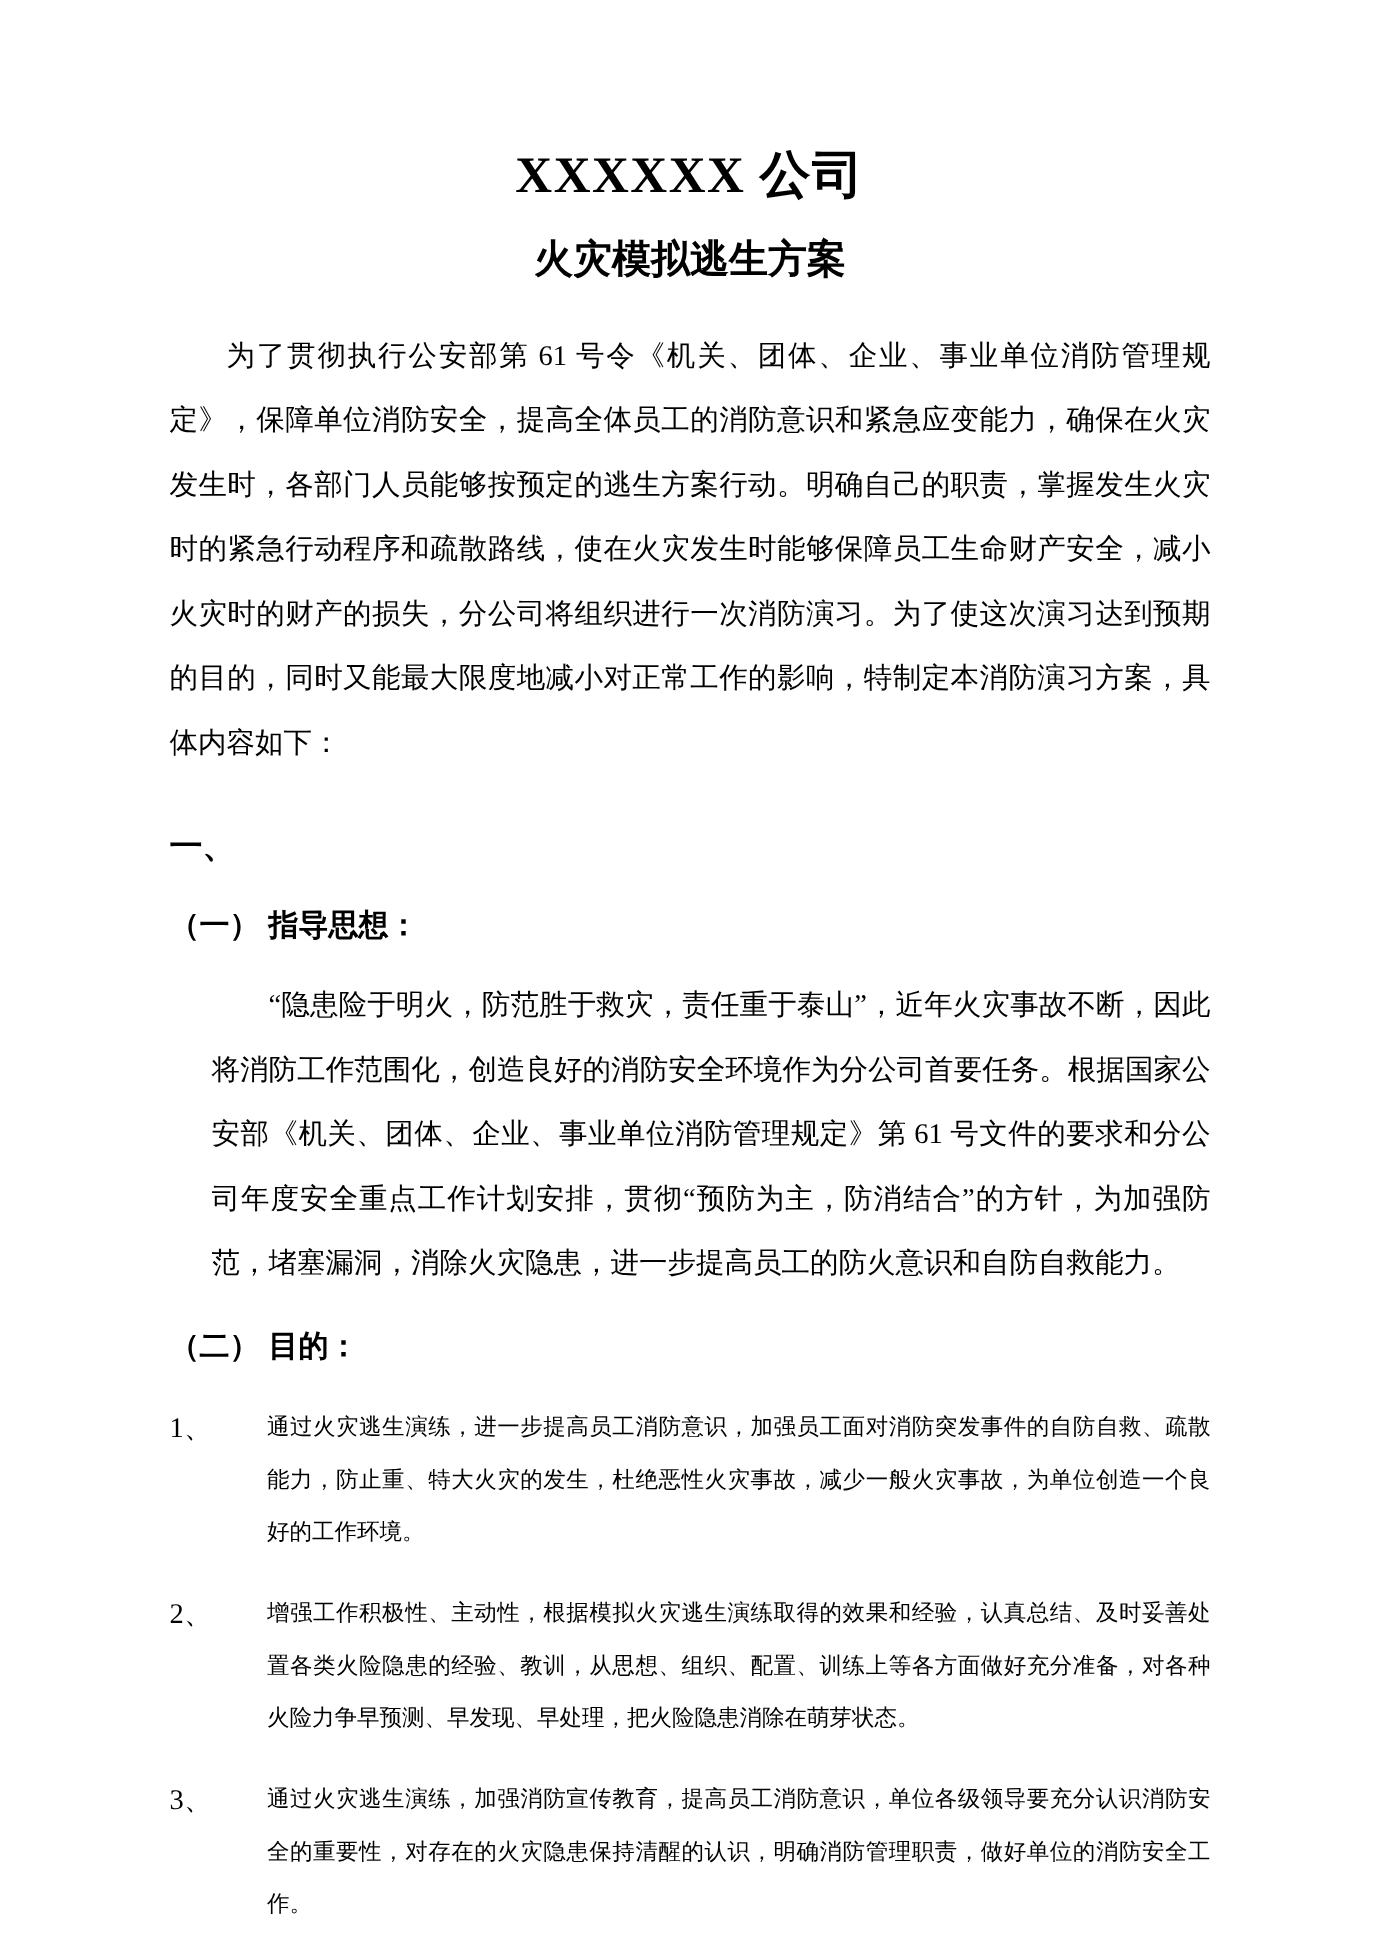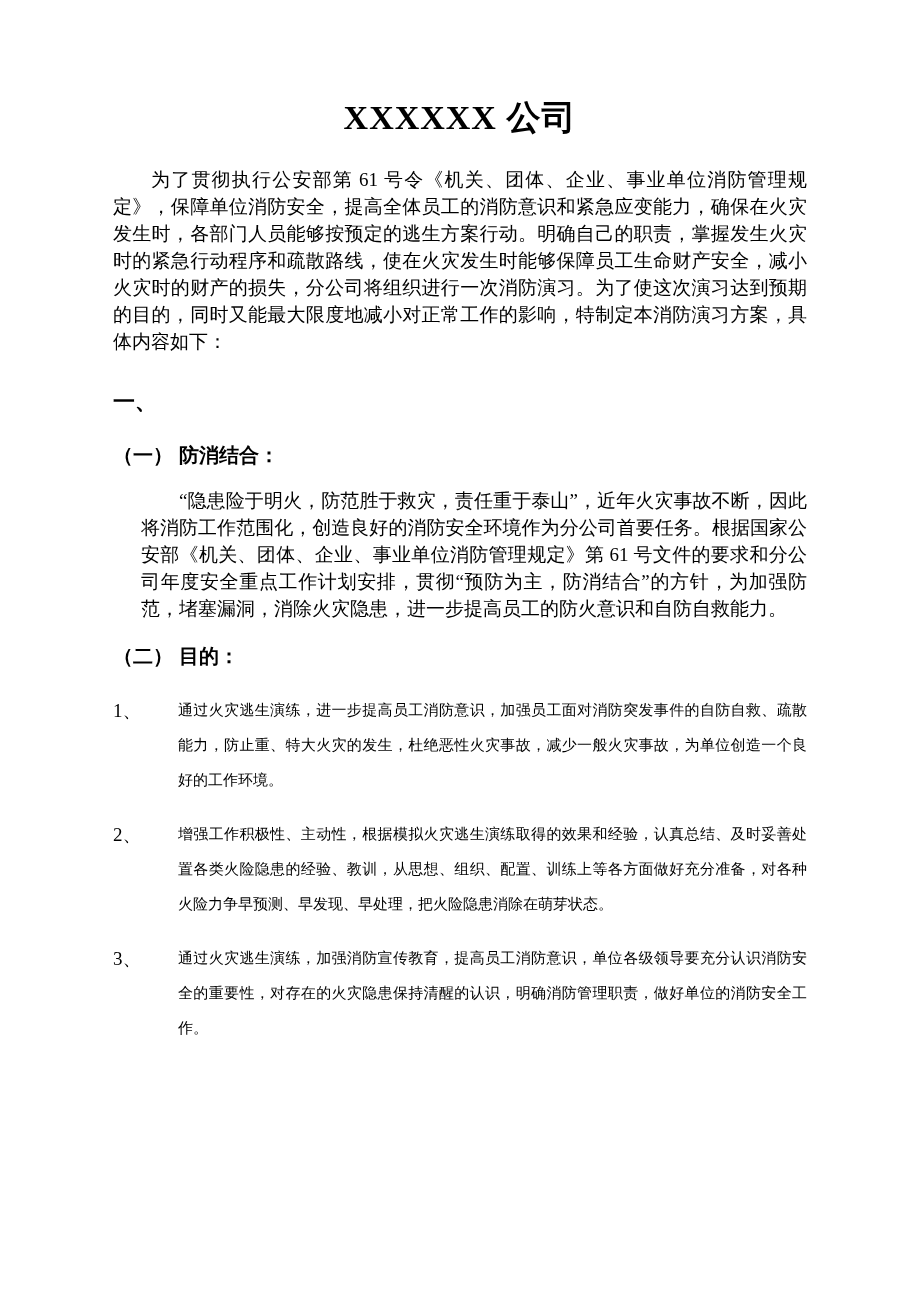--- a/index.html
+++ b/index.html
@@ -33,21 +33,21 @@
   .doc-subtitle {
     margin: 12px 0 0 0;
     text-align: center;
     font-size: 26px;
     font-weight: bold;
     line-height: 38px;
   }
   .body-par {
     margin: 24px 0 0 0;
     font-size: 19px;
-    line-height: 27px;
+    line-height: 43px;
     text-align: justify;
   }
   .indent2 {
     text-indent: 2em;
   }
   .h-level1 {
     margin-top: 28px;
     display: flex;
     align-items: baseline;
     font-size: 22px;
@@ -87,30 +87,31 @@
     text-align: justify;
   }
 </style>
 </head>
 <body>
 
 <div class="page">
 
   <h1 class="doc-title">XXXXXX 公司</h1>
 
+  <h2 class="doc-subtitle">火灾模拟逃生方案</h2>
 
   <p class="body-par indent2">为了贯彻执行公安部第 61 号令《机关、团体、企业、事业单位消防管理规定》，保障单位消防安全，提高全体员工的消防意识和紧急应变能力，确保在火灾发生时，各部门人员能够按预定的逃生方案行动。明确自己的职责，掌握发生火灾时的紧急行动程序和疏散路线，使在火灾发生时能够保障员工生命财产安全，减小火灾时的财产的损失，分公司将组织进行一次消防演习。为了使这次演习达到预期的目的，同时又能最大限度地减小对正常工作的影响，特制定本消防演习方案，具体内容如下：</p>
 
   <div class="h-level1">
     <span class="h-num">一、</span>
   </div>
 
   <div class="h-level2">
     <span class="h-num">（一）</span>
-    <span class="h-text">防消结合：</span>
+    <span class="h-text">指导思想：</span>
   </div>
 
   <p class="body-par indent2 sub-par">“隐患险于明火，防范胜于救灾，责任重于泰山”，近年火灾事故不断，因此将消防工作范围化，创造良好的消防安全环境作为分公司首要任务。根据国家公安部《机关、团体、企业、事业单位消防管理规定》第 61 号文件的要求和分公司年度安全重点工作计划安排，贯彻“预防为主，防消结合”的方针，为加强防范，堵塞漏洞，消除火灾隐患，进一步提高员工的防火意识和自防自救能力。</p>
 
   <div class="h-level2">
     <span class="h-num">（二）</span>
     <span class="h-text">目的：</span>
   </div>
 
   <div class="num-list">

